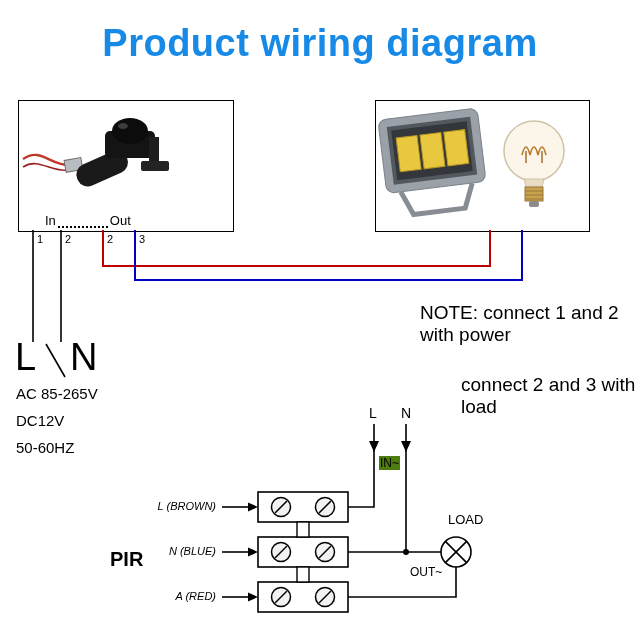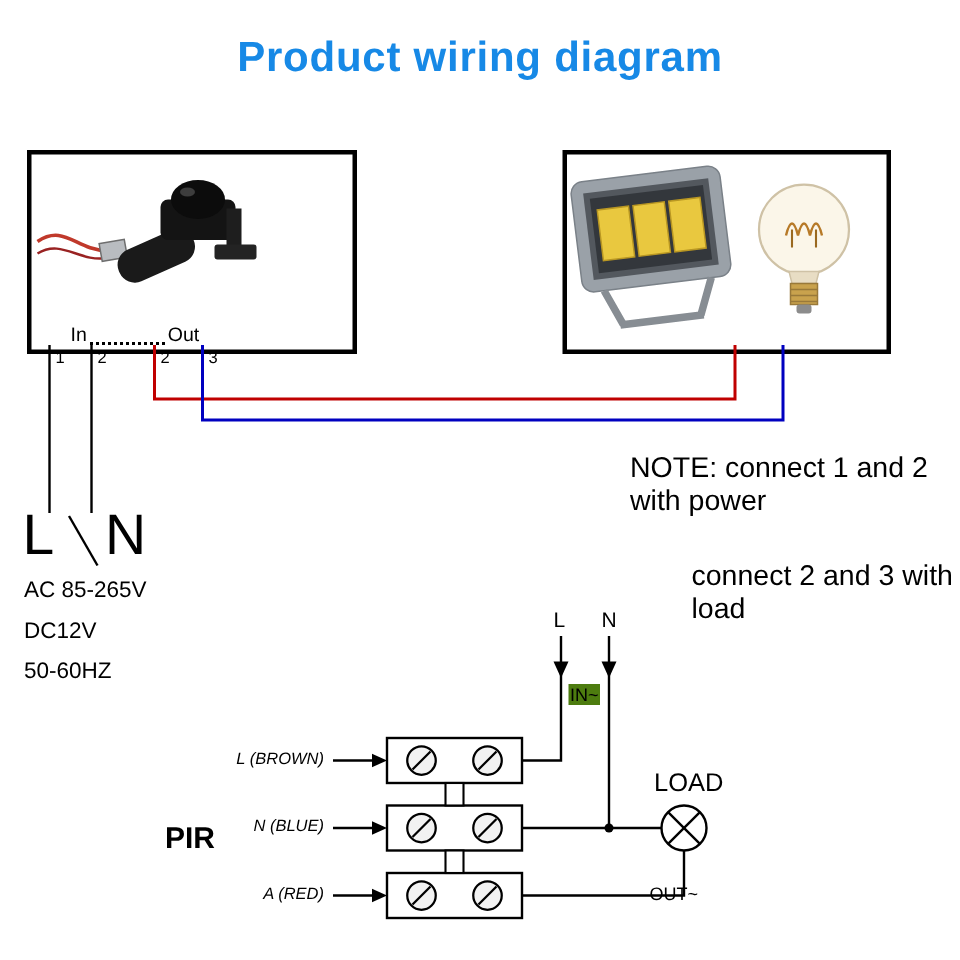--- a/index.html
+++ b/index.html
@@ -1,20 +1,20 @@
 <!DOCTYPE html>
 <html><head>
 <meta charset="utf-8">
 <style>
   html,body{margin:0;padding:0;background:#fff;}
   .canvas{position:relative;width:640px;height:640px;background:#ffffff;overflow:hidden;
           font-family:"Liberation Sans","DejaVu Sans",sans-serif;color:#000;}
   .abs{position:absolute;}
-  .title{top:22px;left:0;width:640px;text-align:center;font-size:28px;font-weight:700;color:#1789e6;letter-spacing:.5px;}
-  .box{position:absolute;border:3px solid #000000;background:#fff;}
+  .title{top:22px;left:0;width:640px;text-align:center;font-size:38px;font-weight:700;color:#1789e6;letter-spacing:.5px;}
+  .box{position:absolute;border:1px solid #000000;background:#fff;}
   .sensor-box{left:18px;top:100px;width:214px;height:130px;}
   .load-box{left:375px;top:100px;width:213px;height:130px;}
   .inout{position:absolute;left:26px;bottom:3px;font-size:13px;display:flex;align-items:flex-end;gap:2px;}
   .dots{display:inline-block;width:50px;border-bottom:2px dotted #000;height:11px;}
   .tnum{font-size:11px;}
   .bigLN{font-size:38px;font-weight:400;}
   .spec{font-size:15px;}
   .note{font-size:19px;}
   .smalllab{font-size:12px;}
   .lnlab{font-size:14px;}
@@ -151,21 +151,21 @@
   <div class="abs spec" style="left:16px;top:385px;">AC 85-265V</div>
   <div class="abs spec" style="left:16px;top:412px;">DC12V</div>
   <div class="abs spec" style="left:16px;top:439px;">50-60HZ</div>
 
   <div class="abs note" style="left:420px;top:302px;">NOTE: connect 1 and 2 with power</div>
   <div class="abs note" style="left:461px;top:330px;margin-top:44px;">connect 2 and 3 with load</div>
 
   <div class="abs lnlab" style="left:369px;top:405px;">L</div>
   <div class="abs lnlab" style="left:401px;top:405px;">N</div>
   <div class="abs smalllab" style="left:379px;top:456px;background:#4d7c0f;padding:0 1px;">IN~</div>
-  <div class="abs smalllab" style="left:436px;top:512px;font-size:17px;">LOAD</div>
-  <div class="abs smalllab" style="left:433px;top:565px;margin-top:24px;">OUT~</div>
+  <div class="abs smalllab" style="left:448px;top:512px;font-size:13px;">LOAD</div>
+  <div class="abs smalllab" style="left:410px;top:565px;">OUT~</div>
   <div class="abs pir" style="left:110px;top:538px;">PIR</div>
 
   <div class="abs wirelabel" style="left:120px;top:500px;">L (BROWN)</div>
   <div class="abs wirelabel" style="left:120px;top:545px;">N (BLUE)</div>
   <div class="abs wirelabel" style="left:120px;top:590px;">A (RED)</div>
 
 </div>
 
 </body></html>

